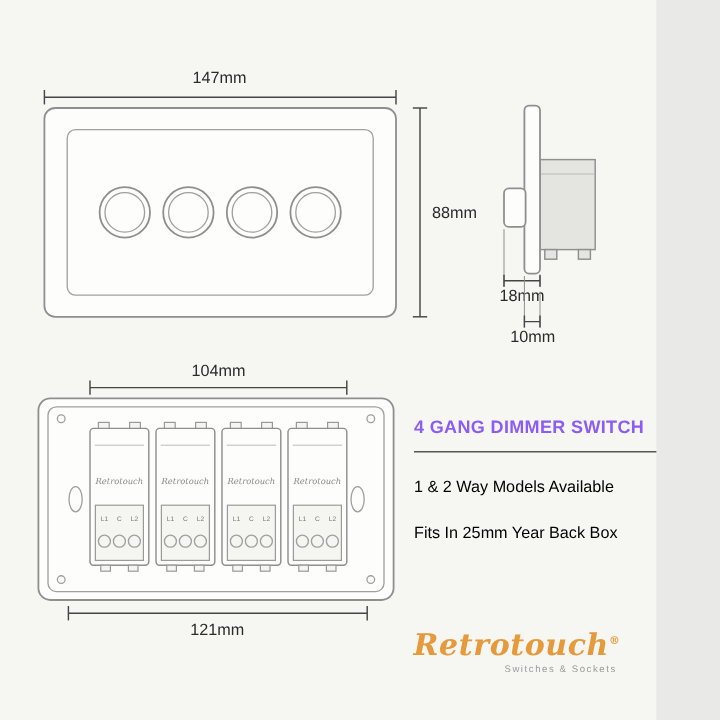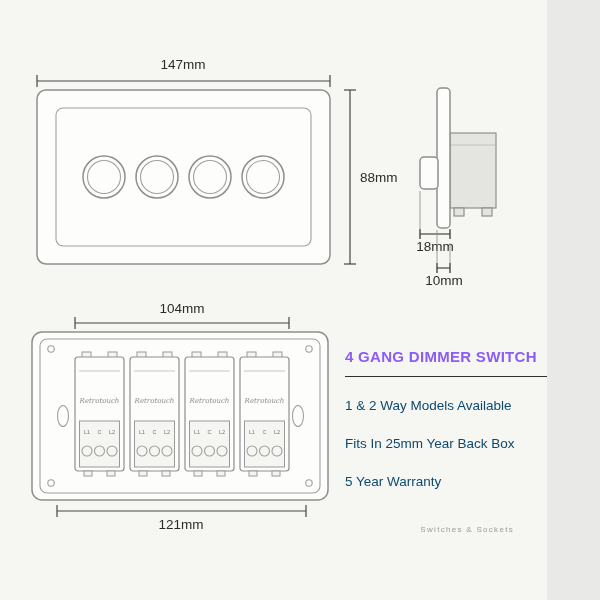--- a/index.html
+++ b/index.html
@@ -18,21 +18,21 @@
   .dim-line{fill:none;stroke:#454545;stroke-width:1.2;}
   .ext-line{fill:none;stroke:#8a8a8a;stroke-width:0.8;}
   .dim-text{font-family:"Liberation Sans",sans-serif;font-size:13.5px;fill:#2b2b2b;}
   .brand-script{font-family:"DejaVu Serif",serif;font-style:italic;font-size:7px;fill:#8c8c8c;}
   .terminal-text{font-family:"Liberation Sans",sans-serif;font-size:5.5px;fill:#777;}
 
   
   .info{position:absolute;left:345px;top:348px;width:222px;color:#1b1b1b;}
   .info h2{margin:0;font-size:15px;font-weight:bold;letter-spacing:.3px;color:#8b5cf6;}
   .info .rule{margin-top:11px;border-top:1.6px solid #2f2f2f;width:215px;}
-  .info p{margin:0;font-size:13.5px;color:#0c4a6e;}
+  .info p{margin:0;font-size:13.5px;color:#000000;}
   .info p.f1{margin-top:21px;}
   .info p.f2{margin-top:23px;}
   .info p.f3{margin-top:23px;}
 
   
   .logo{position:absolute;right:30px;top:524px;text-align:right;}
   .logo .name{
     font-family:"DejaVu Serif",serif;font-style:italic;font-weight:bold;
     font-size:25px;color:#e69a3b;letter-spacing:.5px;line-height:1.1;
   }
@@ -209,20 +209,20 @@
       <path class="dim-line" d="M291 212 V224"></path>
       <text class="dim-text" x="166" y="236" text-anchor="middle">121mm</text>
     </g>
   </svg>
 
   <div class="info">
     <h2>4 GANG DIMMER SWITCH</h2>
     <div class="rule"></div>
     <p class="f1">1 &amp; 2 Way Models Available</p>
     <p class="f2">Fits In 25mm Year Back Box</p>
-    <p class="f3">5 Year Warranty</p>
   </div>
 
   <div class="logo">
+    <div class="name"><span>Retrotouch</span><sup>®</sup></div>
     <div class="tagline">Switches &amp; Sockets</div>
   </div>
 
 </div>
 
 </body></html>

